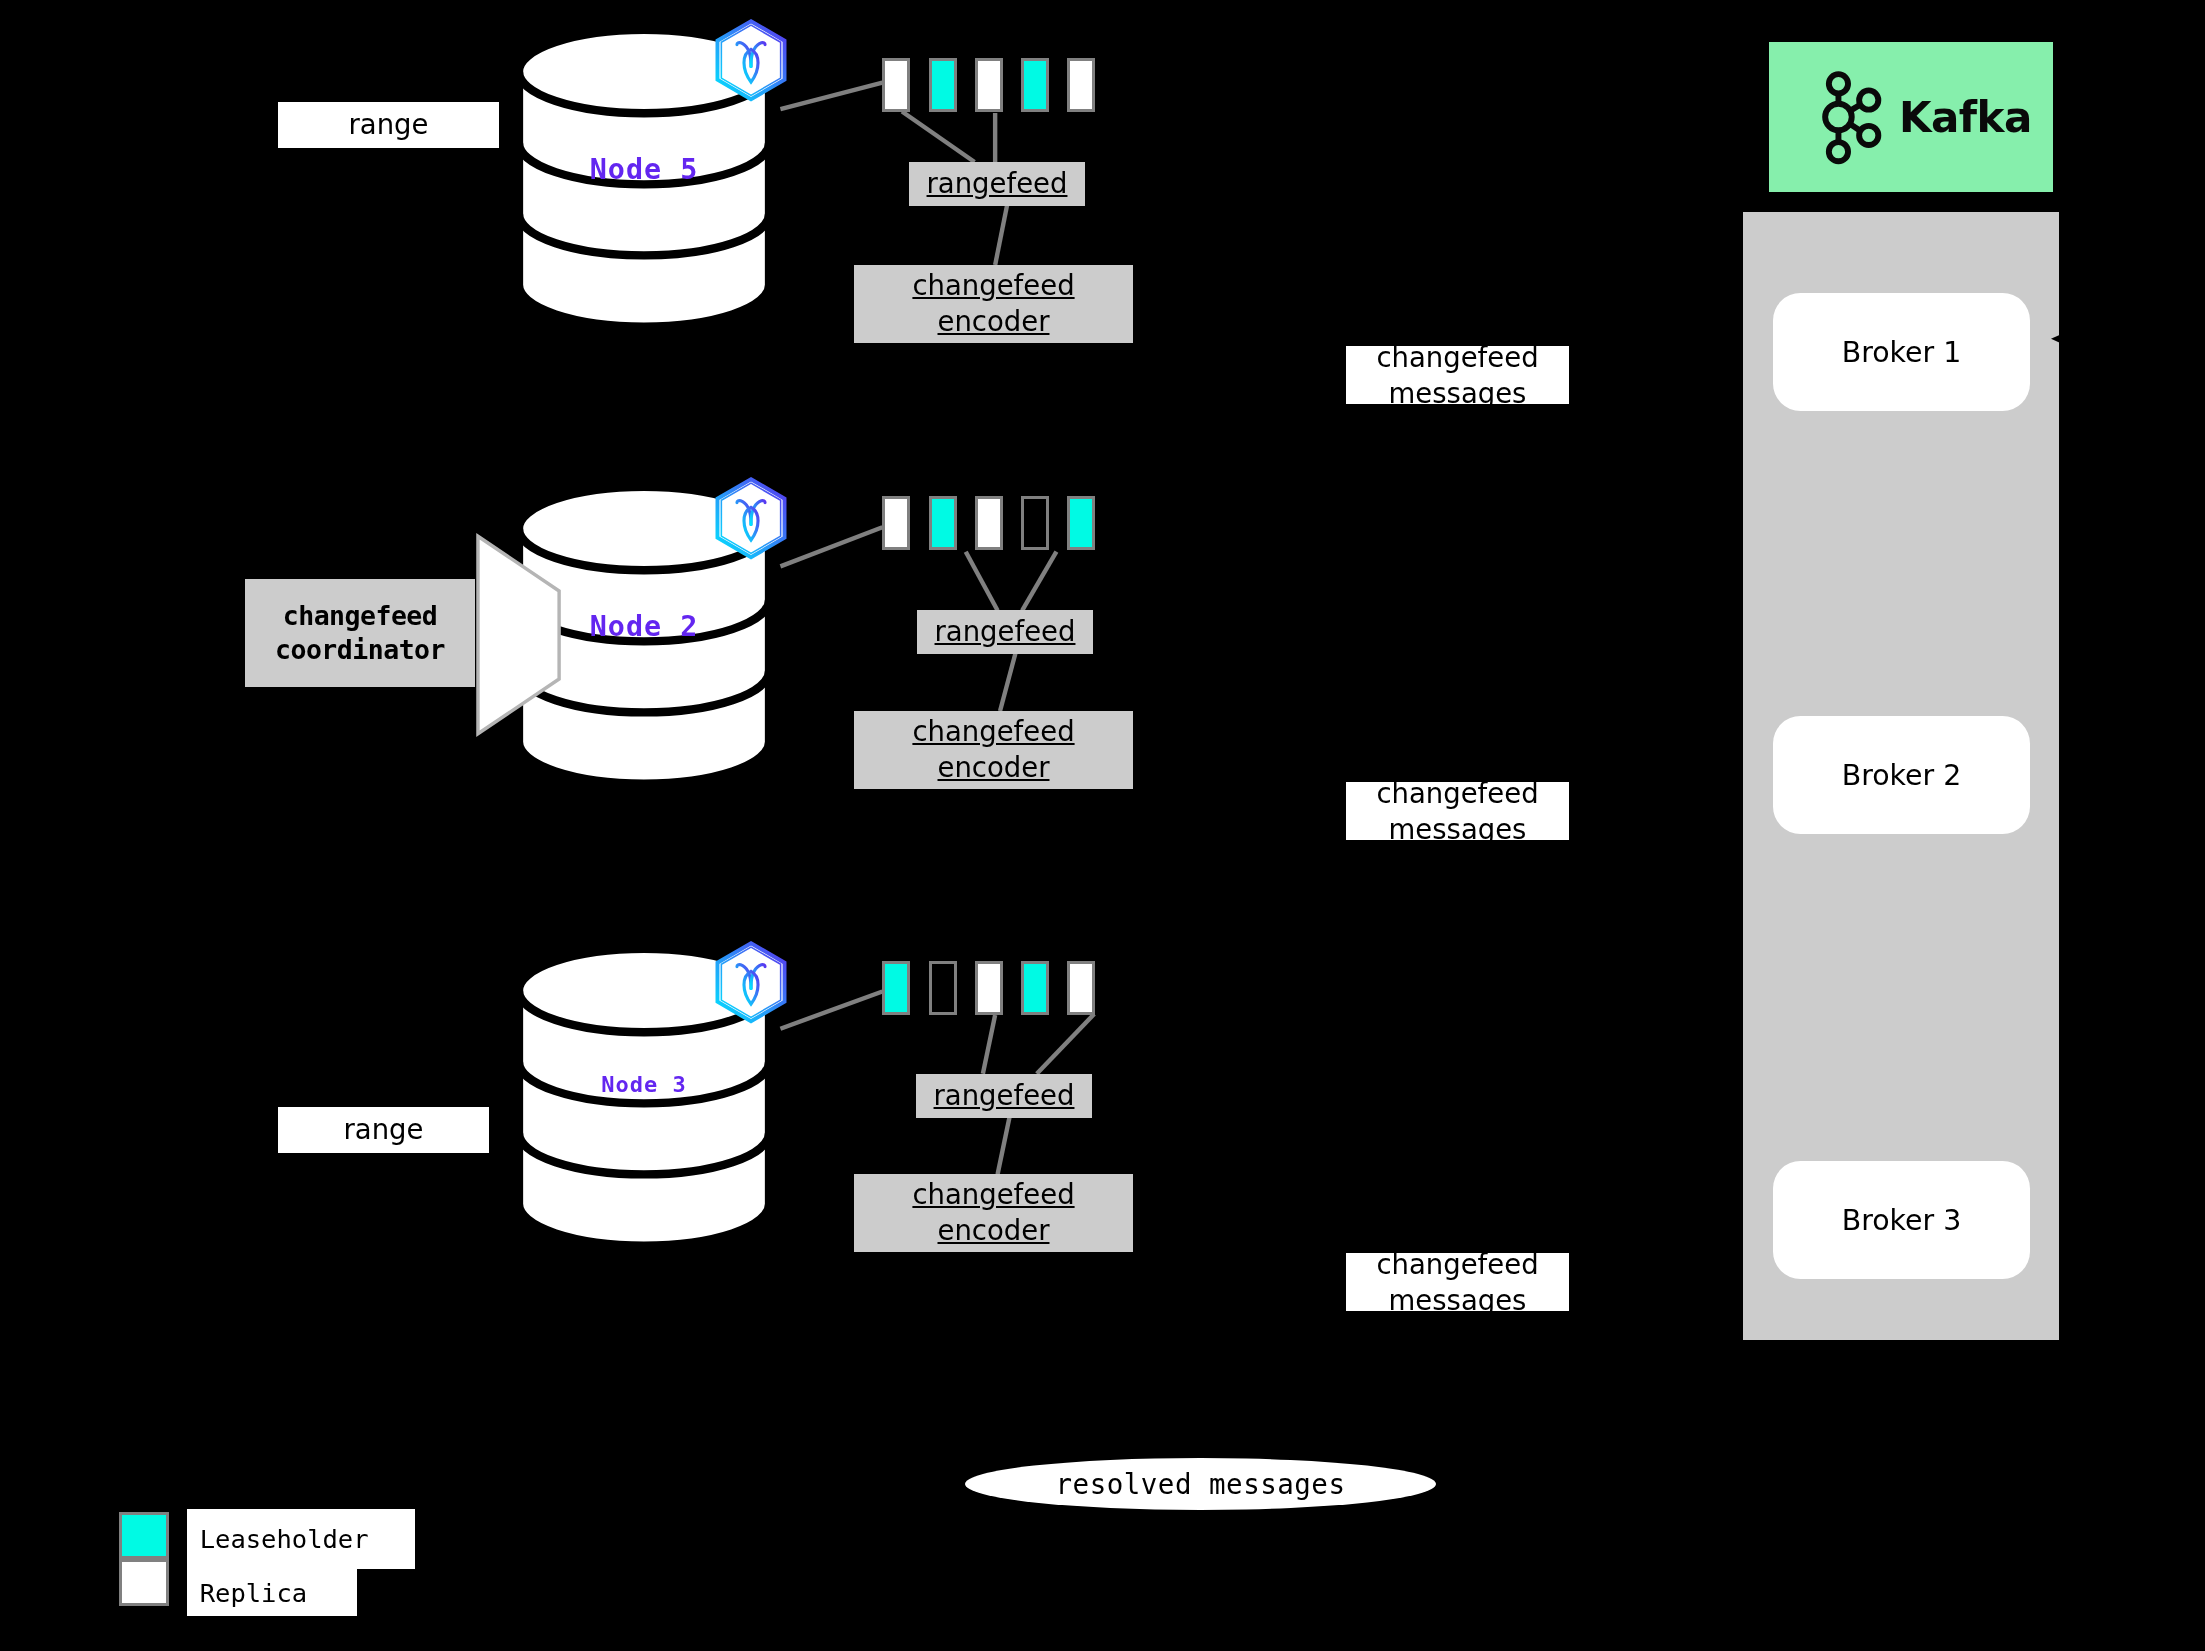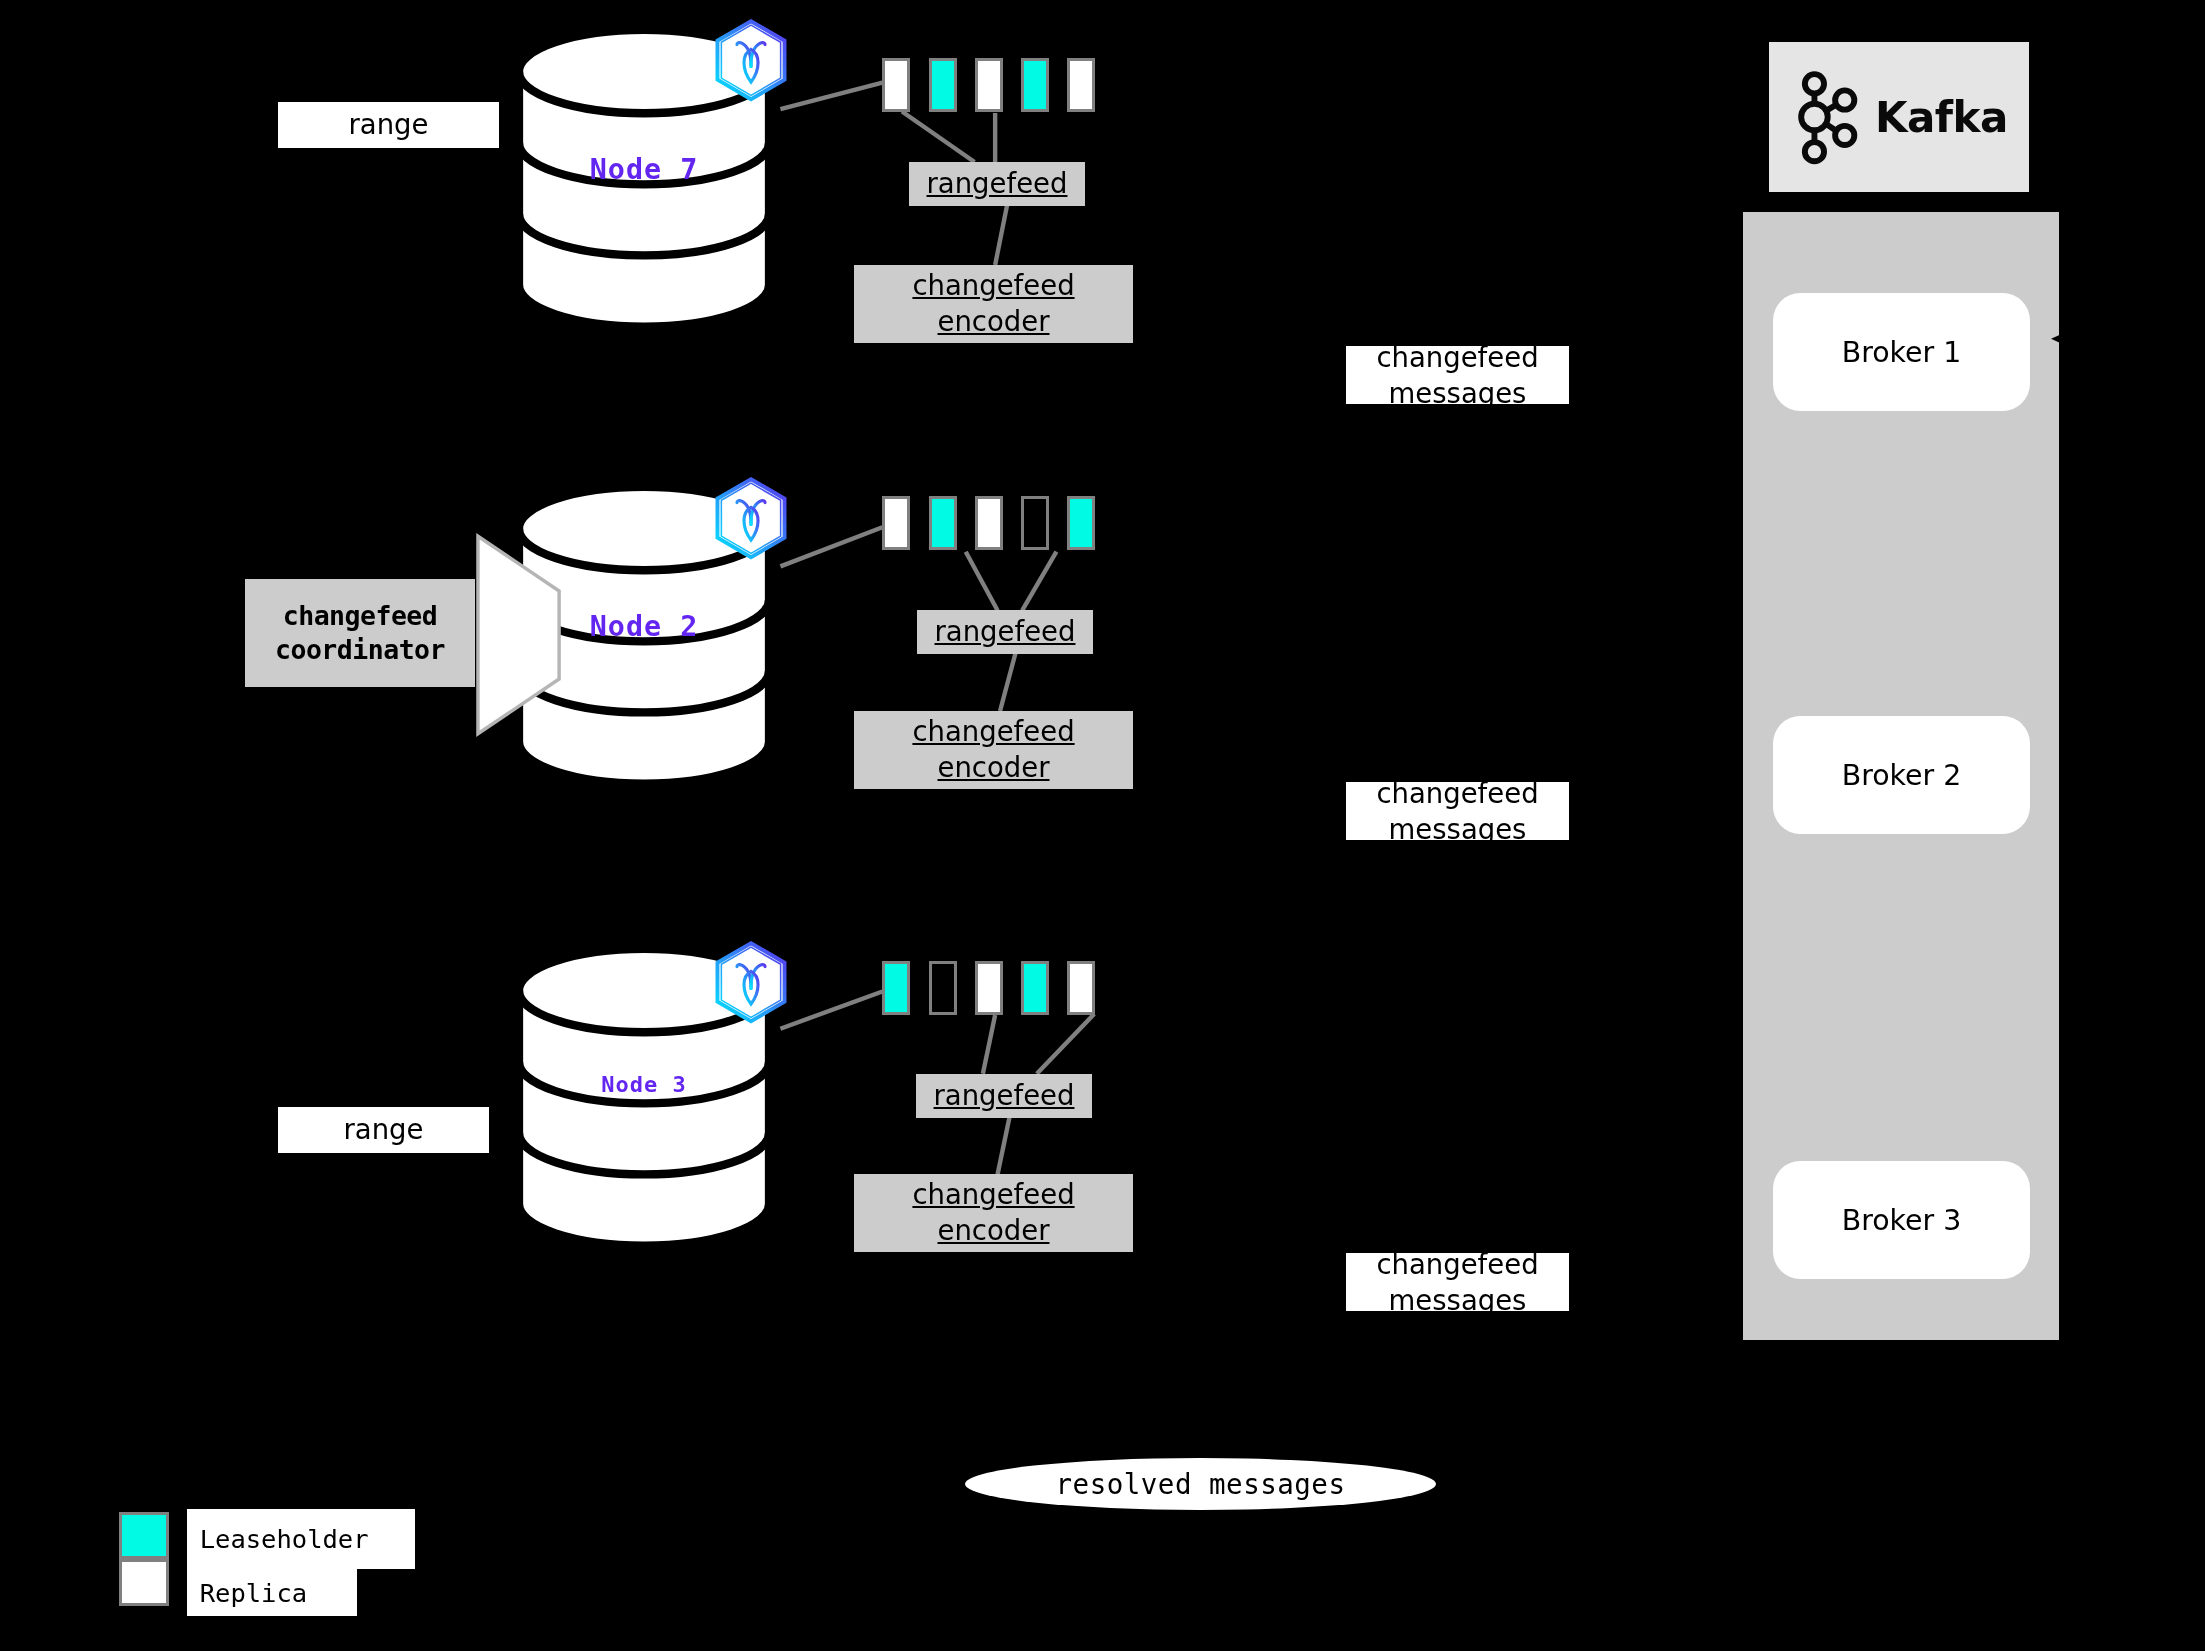--- a/index.html
+++ b/index.html
@@ -40,22 +40,22 @@
   .cyl svg{display:block;}
   .nodelabel{
     position:absolute;width:100%;text-align:center;
     color:#6326F0;font-weight:bold;
     font-family:"DejaVu Sans Mono", monospace;
     letter-spacing:1px;
   }
 
   
   .kafka-logo-box{
-    background:#e5e5e5;display:flex;align-items:center;
-    justify-content:center;gap:10.8px;
+    background:#86efac;display:flex;align-items:center;
+    justify-content:center;gap:10.8px;padding-left:24px;
   }
   .kafka-word{
     font-family:"DejaVu Sans", sans-serif;
     font-weight:bold;color:#0a0a0a;font-size:42px;letter-spacing:-0.5px;
   }
   .broker-panel{background:#cccccc;}
   .broker{
     position:absolute;background:#ffffff;border-radius:27.5px;
     display:flex;align-items:center;justify-content:center;
     color:#000;font-size:28.4px;
@@ -119,21 +119,21 @@
   </svg>
 
   <div class="abs cyl" style="left:514px;top:24.5px;width:260px;height:304px;">
     <svg width="260" height="304" viewBox="0 0 530 620">
       <path d="M10,95 L10,530 A255,85 0 0 0 520,530 L520,95 Z" fill="#fff"></path>
       <ellipse cx="265" cy="95" rx="255" ry="85" fill="#fff" stroke="#000" stroke-width="17"></ellipse>
       <path d="M10,95 L10,530 A255,85 0 0 0 520,530 L520,95" fill="none" stroke="#000" stroke-width="17"></path>
       <path d="M10,240 A255,85 0 0 0 520,240" fill="none" stroke="#000" stroke-width="17"></path>
       <path d="M10,385 A255,85 0 0 0 520,385" fill="none" stroke="#000" stroke-width="17"></path>
     </svg>
-    <div class="nodelabel" style="top:128px;font-size:28.4px;">Node 7</div>
+    <div class="nodelabel" style="top:128px;font-size:28.4px;">Node 5</div>
   </div>
 
   <div class="abs" style="left:712px;top:17.6px;width:78px;height:86px;">
     <svg width="78" height="86" viewBox="0 0 100 110">
       <defs>
         <linearGradient id="hexg1" x1="0" y1="1" x2="1" y2="0">
           <stop offset="0" stop-color="#00E5FF"></stop>
             <stop offset="1" stop-color="#5A34F0"></stop>
         </linearGradient>
       </defs>

